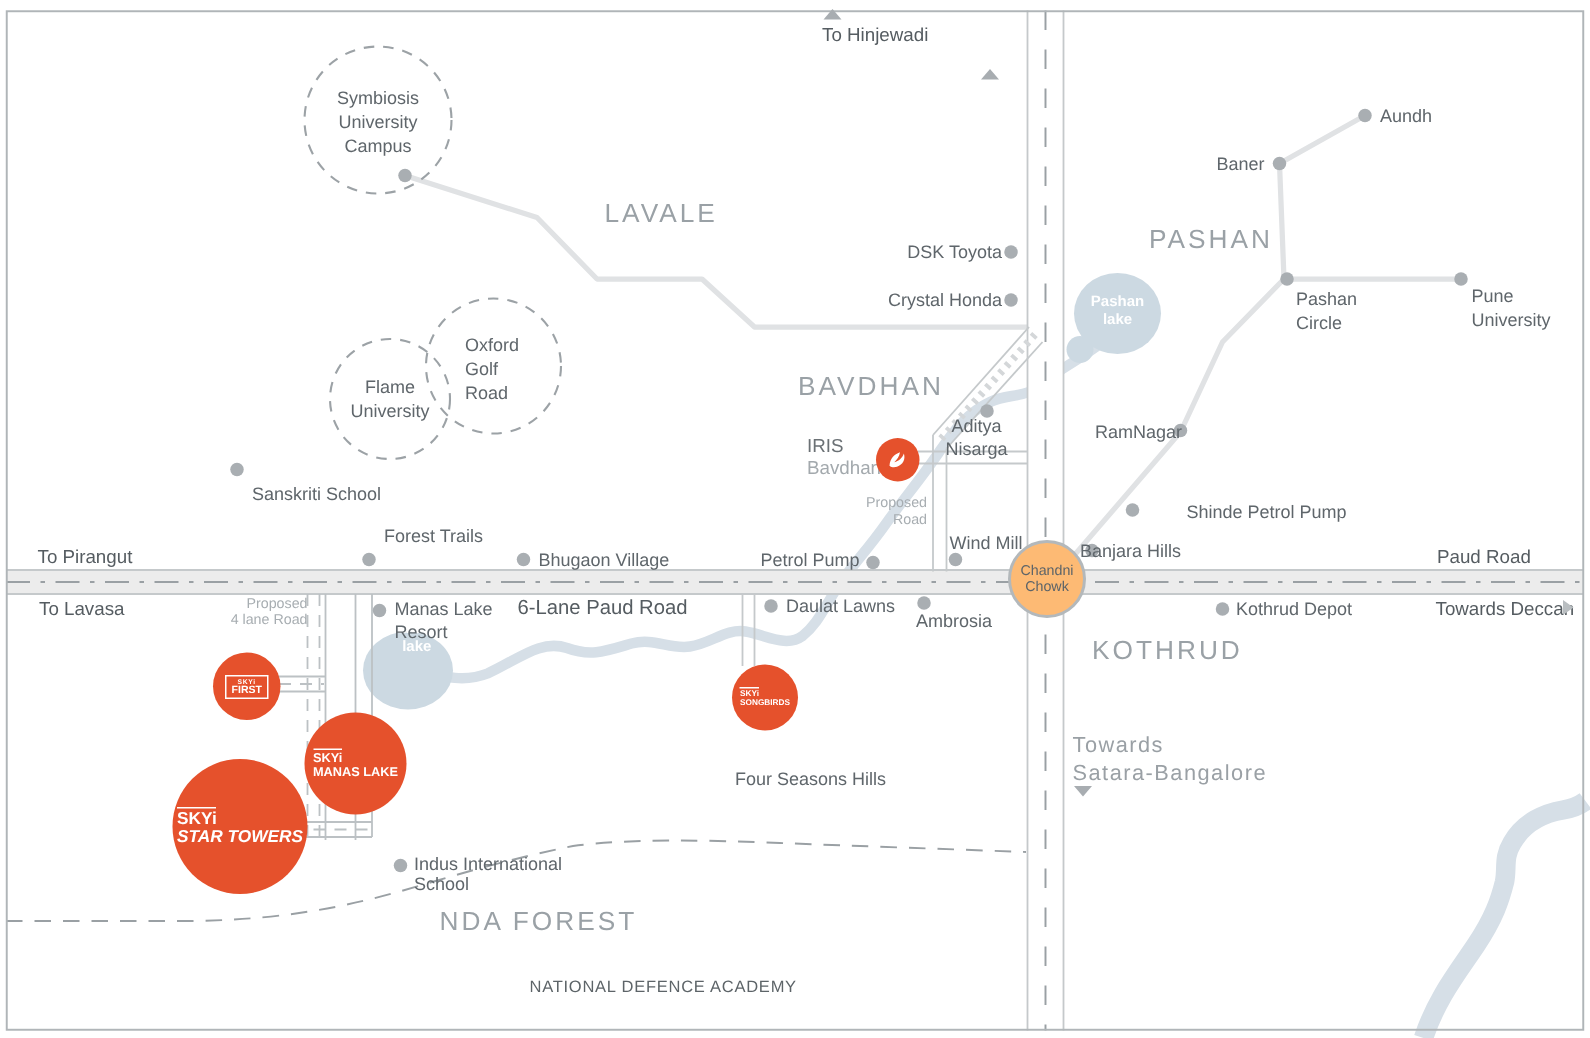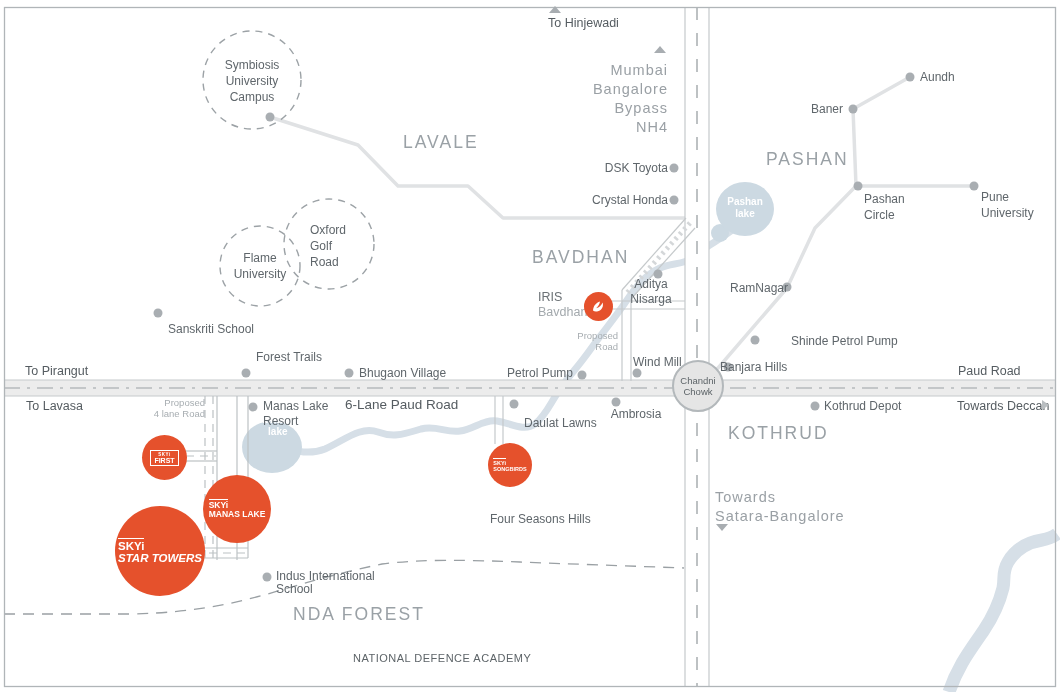--- a/index.html
+++ b/index.html
@@ -19,21 +19,21 @@
         display:flex;align-items:center;justify-content:center;}
   .proj .inner{text-align:left;}
   .brand{display:inline-block;border-top:1.5px solid #fff;padding-top:1px;font-weight:bold;}
   .arrow-up{width:0;height:0;border-left:6px solid transparent;border-right:6px solid transparent;
             border-bottom:7px solid #a8adb1;}
   .arrow-down{width:0;height:0;border-left:6px solid transparent;border-right:6px solid transparent;
               border-top:7px solid #a8adb1;}
   .arrow-right{width:0;height:0;border-top:5px solid transparent;border-bottom:5px solid transparent;
                border-left:7px solid #b9bec1;}
   .chandni{position:absolute;left:672px;top:360px;width:52px;height:52px;border-radius:50%;
-           background:#e5e5e5;border:2px solid #b3b8bb;display:flex;align-items:center;justify-content:center;
+           background:#fdba74;border:2px solid #b3b8bb;display:flex;align-items:center;justify-content:center;
            font-size:9.5px;color:#5d6468;text-align:center;line-height:11px;box-sizing:border-box;}
   .pin{position:absolute;left:584px;top:292px;width:29px;height:29px;border-radius:50%;background:#e5512c;}
 </style>
 </head>
 <body>
 
 <div class="map">
 
   <svg class="base" width="1060" height="692" viewBox="0 0 1060 692">
 
@@ -141,26 +141,20 @@
   <div class="abs area" style="left:532px;top:247px;">BAVDHAN</div>
   <div class="abs area" style="left:766px;top:149px;">PASHAN</div>
   <div class="abs area" style="left:728px;top:423px;">KOTHRUD</div>
   <div class="abs area" style="left:293px;top:604px;">NDA FOREST</div>
   <div class="abs" style="left:353px;top:652px;font-size:11px;letter-spacing:0.5px;color:#5d6468;">NATIONAL DEFENCE ACADEMY</div>
 
   <div class="abs arrow-up" style="left:549px;top:6px;"></div>
   <div class="abs dir" style="left:548px;top:16px;">To Hinjewadi</div>
 
   <div class="abs arrow-up" style="right:394px;top:46px;"></div>
-  <div class="abs big-dim ra" style="right:392px;top:61px;">
-    <div>Mumbai</div>
-    <div>Bangalore</div>
-    <div>Bypass</div>
-    <div>NH4</div>
-  </div>
 
   <div class="abs dir" style="left:25px;top:364px;">To Pirangut</div>
   <div class="abs dir" style="left:26px;top:399px;">To Lavasa</div>
 
   <div class="abs dir" style="left:957px;top:399px;">Towards Deccan</div>
   <div class="abs arrow-right" style="left:1042px;top:400px;"></div>
 
   <div class="abs big-dim" style="left:715px;top:488px;">
     <div>Towards</div>
     <div>Satara-Bangalore</div>
@@ -230,21 +224,21 @@
   </div>
   <div class="abs lbl" style="left:981px;top:189px;line-height:16px;">
     <div>Pune</div>
     <div>University</div>
   </div>
   <div class="abs lbl" style="left:824px;top:399px;">Kothrud Depot</div>
   <div class="abs lbl" style="left:263px;top:399px;line-height:15px;">
     <div>Manas Lake</div>
     <div>Resort</div>
   </div>
-  <div class="abs lbl" style="left:524px;top:416px;text-align:right;">Daulat Lawns</div>
+  <div class="abs lbl" style="left:524px;top:397px;text-align:right;">Daulat Lawns</div>
   <div class="abs lbl ctr" style="left:636px;top:407px;">Ambrosia</div>
   <div class="abs lbl" style="left:490px;top:512px;">Four Seasons Hills</div>
   <div class="abs lbl" style="left:276px;top:570px;line-height:13px;">
     <div>Indus International</div>
     <div>School</div>
   </div>
 
   <div class="abs" style="left:538px;top:290px;line-height:15px;font-size:12.5px;">
     <div style="color:#6b7175;">IRIS</div>
     <div style="color:#a3a9ad;">Bavdhan</div>

